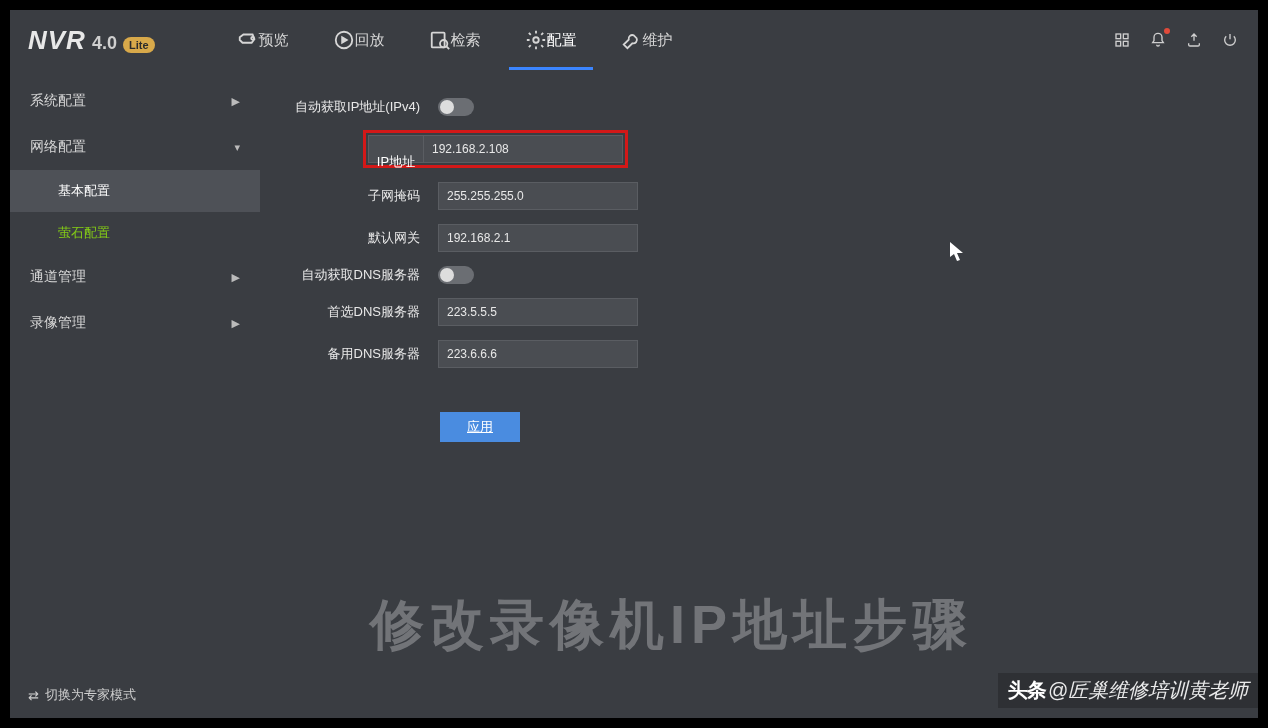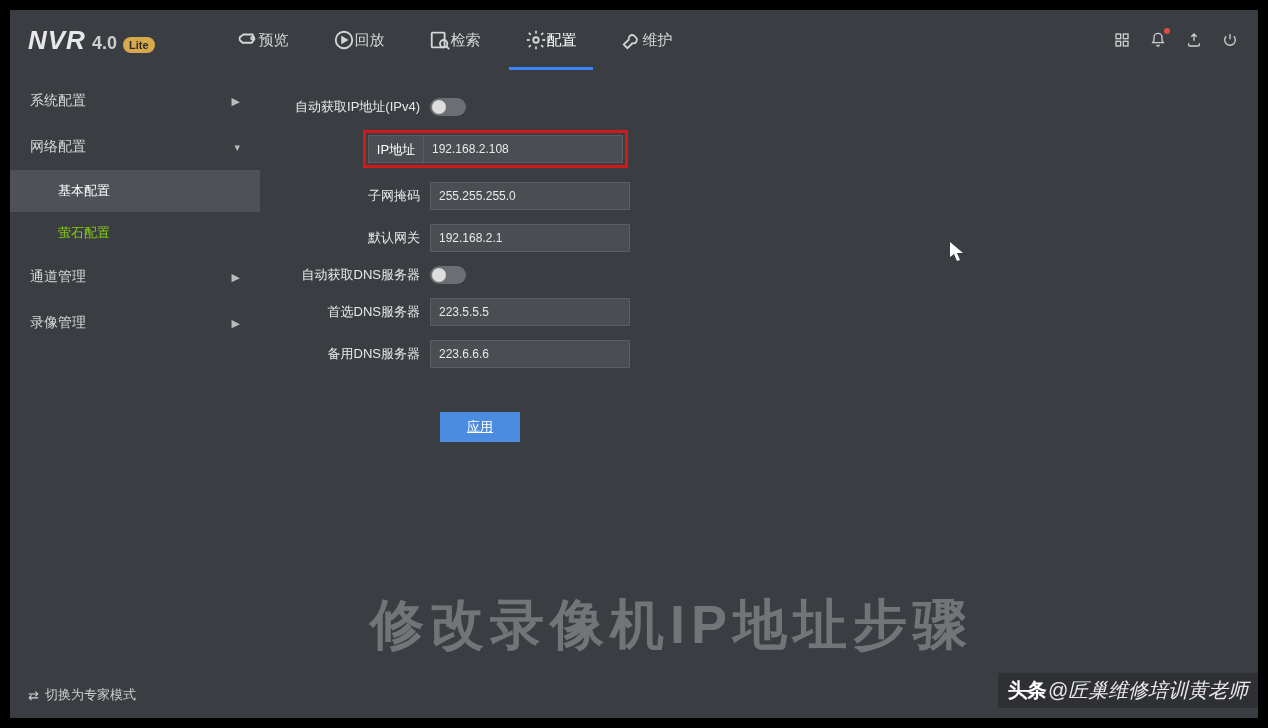--- a/index.html
+++ b/index.html
@@ -18,27 +18,27 @@
     .top-right { margin-left: auto; display: flex; gap: 16px; align-items: center; }
     .ticon { width: 20px; height: 20px; display: flex; align-items: center; justify-content: center; color: #cfcfcf; cursor: pointer; position: relative; }
     .notif-dot { position: absolute; top: -2px; right: -2px; width: 6px; height: 6px; border-radius: 50%; background: #e04a3a; }
     .body { flex: 1; display: flex; position: relative; }
     .sidebar { width: 250px; background: #3a3d42; display: flex; flex-direction: column; padding-top: 8px; }
     .side-item { display: flex; align-items: center; justify-content: space-between; padding: 14px 20px; color: #d6d6d6; font-size: 14px; cursor: pointer; }
     .side-sub { padding: 12px 20px 12px 48px; color: #84cc16; font-size: 13px; cursor: pointer; }
     .side-sub.active { background: #4e5157; color: #fff; }
     .chev { font-size: 11px; color: #bbb; }
     .main { flex: 1; padding: 28px 30px; position: relative; }
-    .form-row { display: flex; align-items: center; margin-bottom: 14px; }
+    .form-row { display: flex; align-items: center; margin-bottom: 14px; gap: 8px; }
     .form-label { width: 140px; text-align: right; color: #e8e8e8; font-size: 13px; padding-right: 10px; }
     .toggle { width: 36px; height: 18px; background: #6b6e73; border-radius: 9px; position: relative; cursor: pointer; }
     .toggle::after { content: ""; position: absolute; left: 2px; top: 2px; width: 14px; height: 14px; border-radius: 50%; background: #ddd; }
     .tinput { width: 200px; height: 28px; background: #4a4d52; border: 1px solid #5a5d62; color: #e8e8e8; font-size: 12px; padding: 0 8px; outline: none; }
     .highlight-row { border: 3px solid #d31818; padding: 2px; display: inline-flex; align-items: center; }
-    .highlight-row .form-label { width: 55px; background: #4a4d52; height: 28px; line-height: 28px; border: 1px solid #5a5d62; border-right: none; color: #fff; text-align: center; padding: 0 6px; font-size: 13px; }
+    .highlight-row .form-label { width: 55px; background: #4a4d52; height: 28px; line-height: 28px; border: 1px solid #5a5d62; border-right: none; color: #fff; text-align: center; padding: 12px 6px; font-size: 13px; }
     .apply-btn { width: 80px; height: 30px; background: #4a8ce0; color: #fff; border: none; font-size: 13px; cursor: pointer; margin-left: 150px; margin-top: 30px; text-decoration: underline; }
     .footer-mode { position: absolute; left: 18px; bottom: 14px; color: #cfcfcf; font-size: 13px; display: flex; align-items: center; gap: 6px; cursor: pointer; }
     .cursor { position: absolute; width: 14px; height: 20px; }
     .watermark-title { position: absolute; bottom: 56px; left: 360px; font-size: 54px; font-weight: 700; color: #8a8c90; letter-spacing: 6px; opacity: 0.7; pointer-events: none; }
     .attribution { position: absolute; bottom: 10px; right: 0; display: flex; align-items: center; gap: 2px; color: #fff; font-size: 20px; background: rgba(0,0,0,0.2); padding: 4px 10px; }
     .attr-logo { font-weight: 800; letter-spacing: -1px; }
     .attr-handle { color: #fff; opacity: .9; font-style: italic; }
   </style>
 </head>
 <body>

